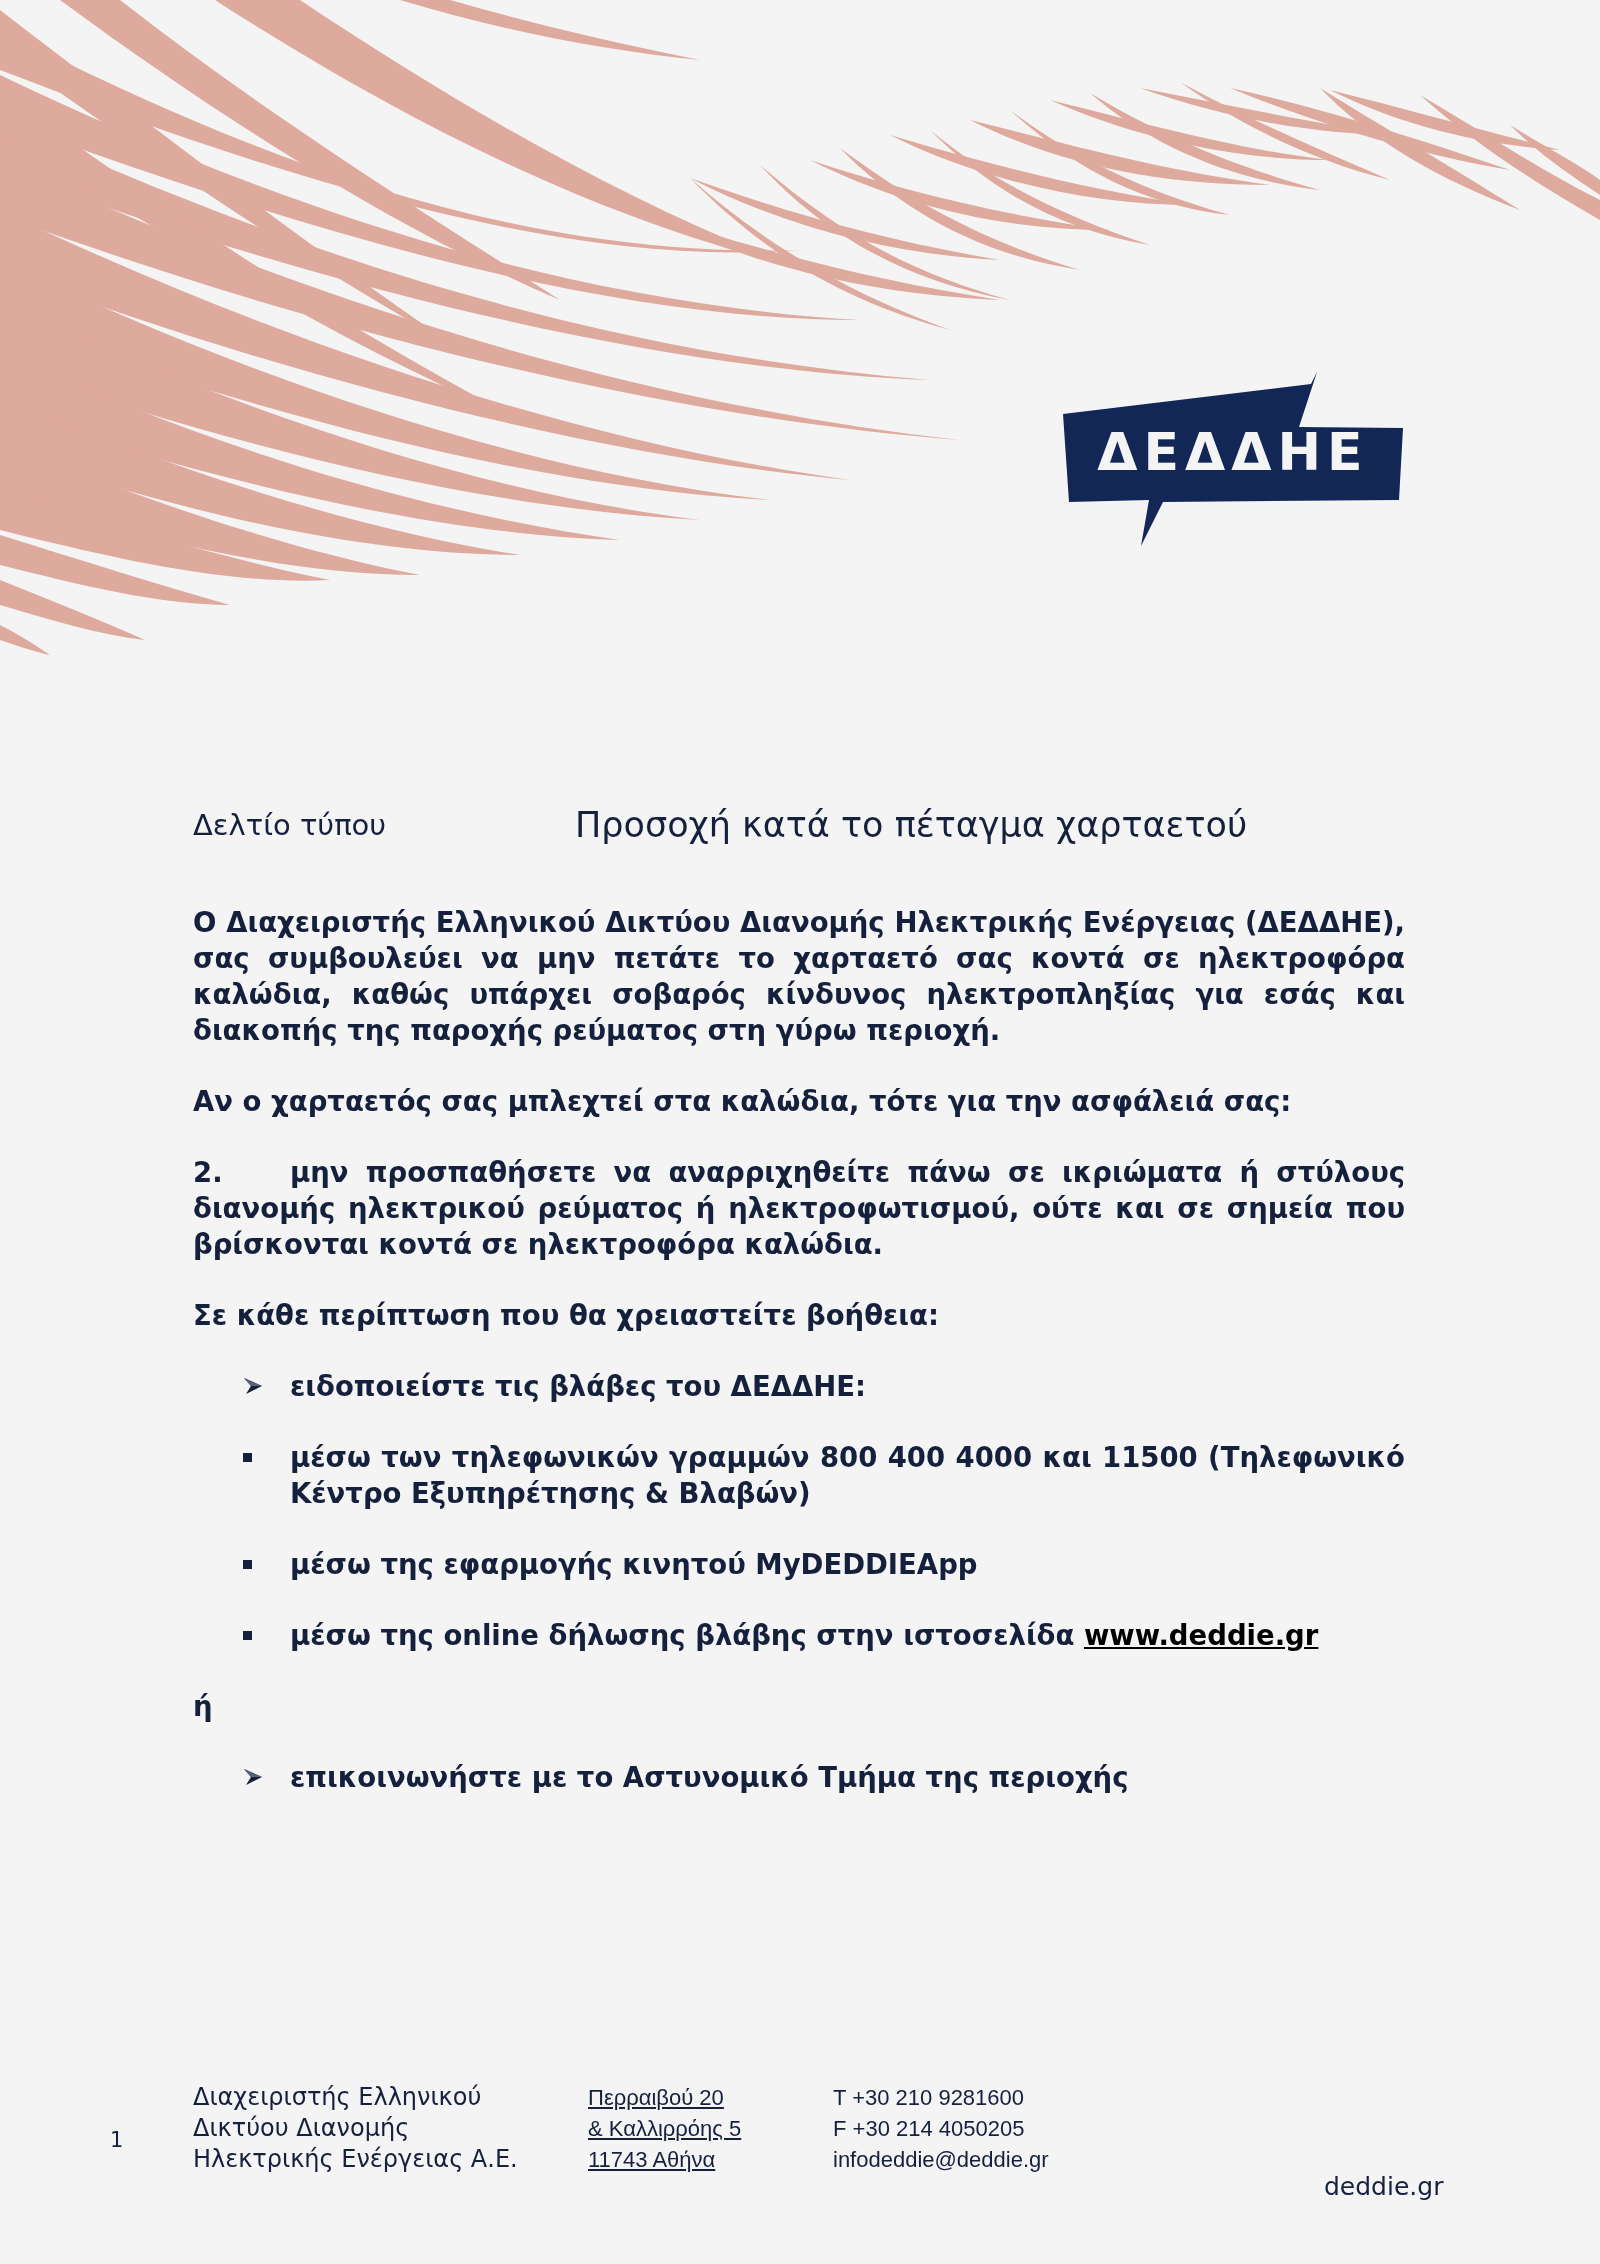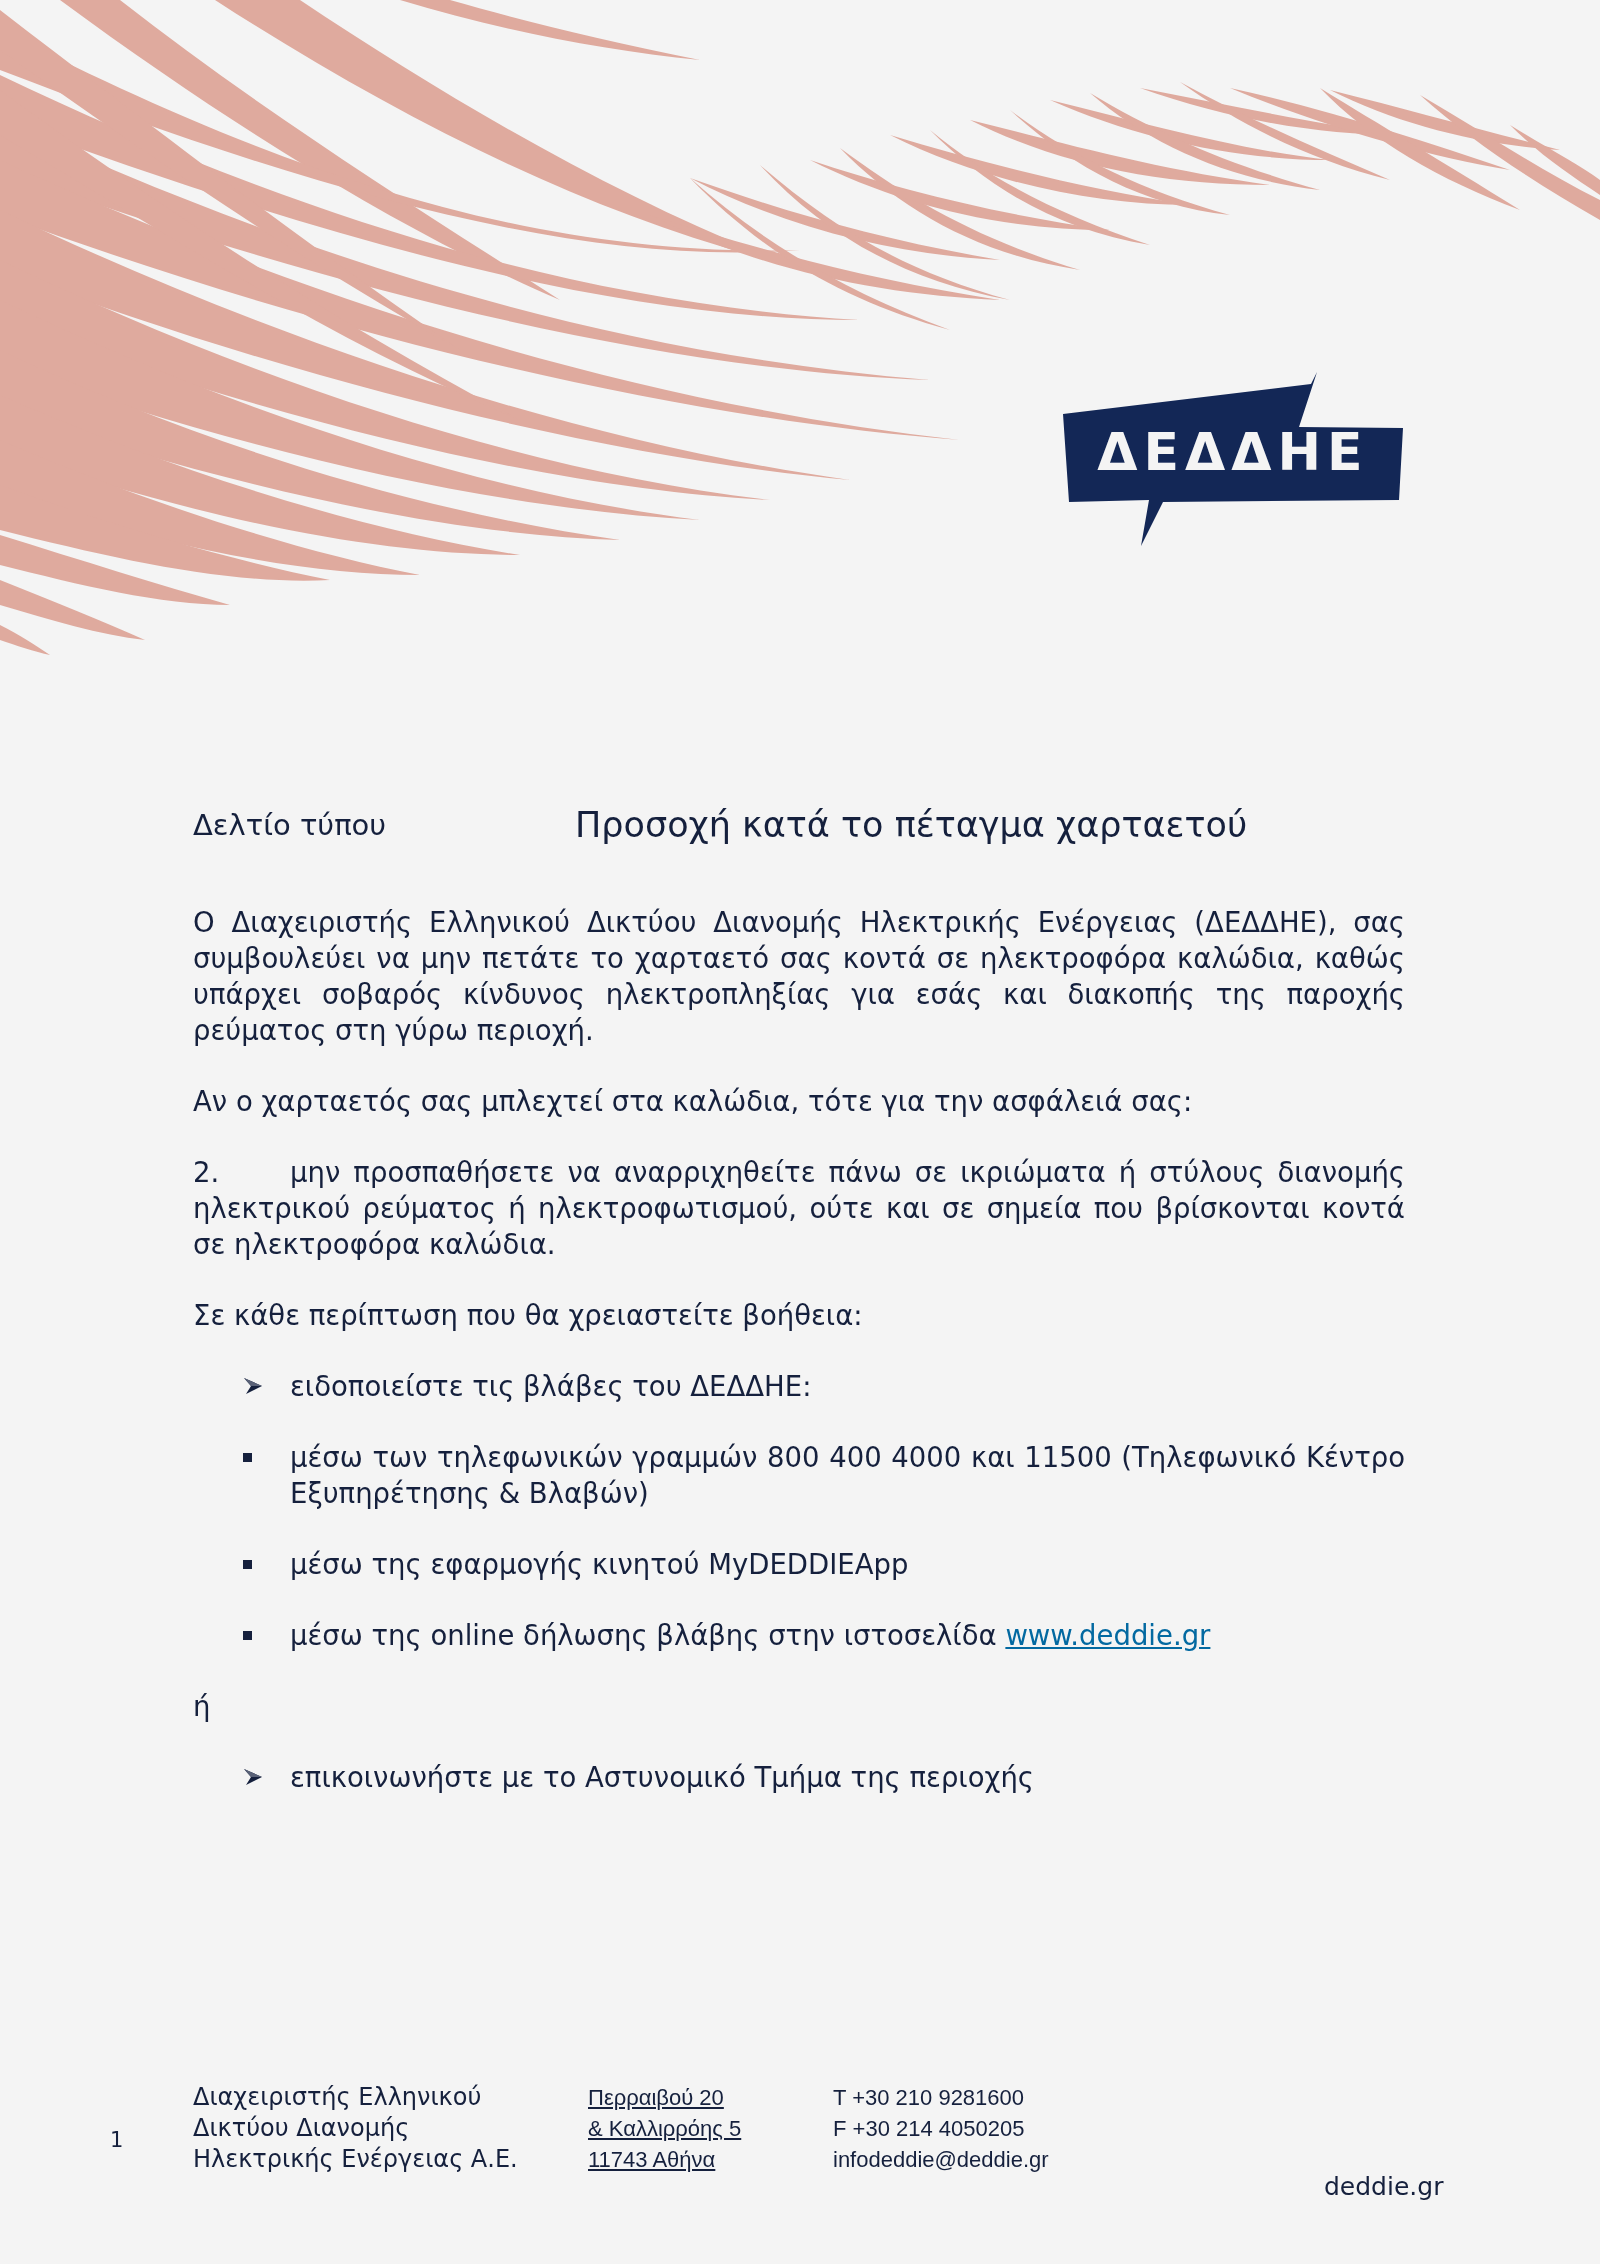--- a/index.html
+++ b/index.html
@@ -18,29 +18,29 @@
   .label-release {
     position: absolute; left: 193px; top: 808px;
     font-size: 29px; color: #15203d;
   }
   .doc-title {
     position: absolute; left: 575px; top: 805px;
     font-size: 35px; color: #15203d; text-align: center;
   }
   .body-text {
     position: absolute; left: 193px; top: 904px; width: 1212px;
-    font-size: 27.5px; line-height: 36px; color: #15203d;
+    font-size: 27.5px; line-height: 36px; color: #15203d; font-weight: bold;
   }
   .para { margin: 0 0 35px 0; text-align: justify; text-align-last: left; }
   .numbered .num { display: inline-block; width: 97px; }
   .bullet-row { position: relative; padding-left: 97px; margin: 0 0 35px 0; text-align: justify; text-align-last: left; }
   .bullet-row .mark { position: absolute; left: 50px; top: 0; width: 24px; height: 36px; display: flex; align-items: center; justify-content: flex-start; }
   .sq { width: 9px; height: 9px; background: #15203d; display: block; }
   .arrow svg { width: 20px; height: 18px; display: block; }
-  .link { color: #0369a1; text-decoration: underline; }
+  .link { color: #000000; text-decoration: underline; }
 
   .footer { position: absolute; top: 2066px; left: 0; width: 1600px; }
   .page-num { position: absolute; left: 110px; top: 62px; font-size: 21px; color: #15203d; }
   .f-col { position: absolute; top: 16px; font-size: 23px; line-height: 31px; color: #15203d; }
   .f-company { left: 193px; font-size: 24px; }
   .f-address { left: 588px; font-family: "Liberation Sans", sans-serif; font-size: 22px; text-decoration: underline; }
   .f-contact { left: 833px; font-family: "Liberation Sans", sans-serif; font-size: 22px; }
   .f-site { position: absolute; left: 1324px; top: 62px; font-size: 25px; color: #15203d; margin-top: 44px; }
   .f-col div { white-space: nowrap; }
 </style>

